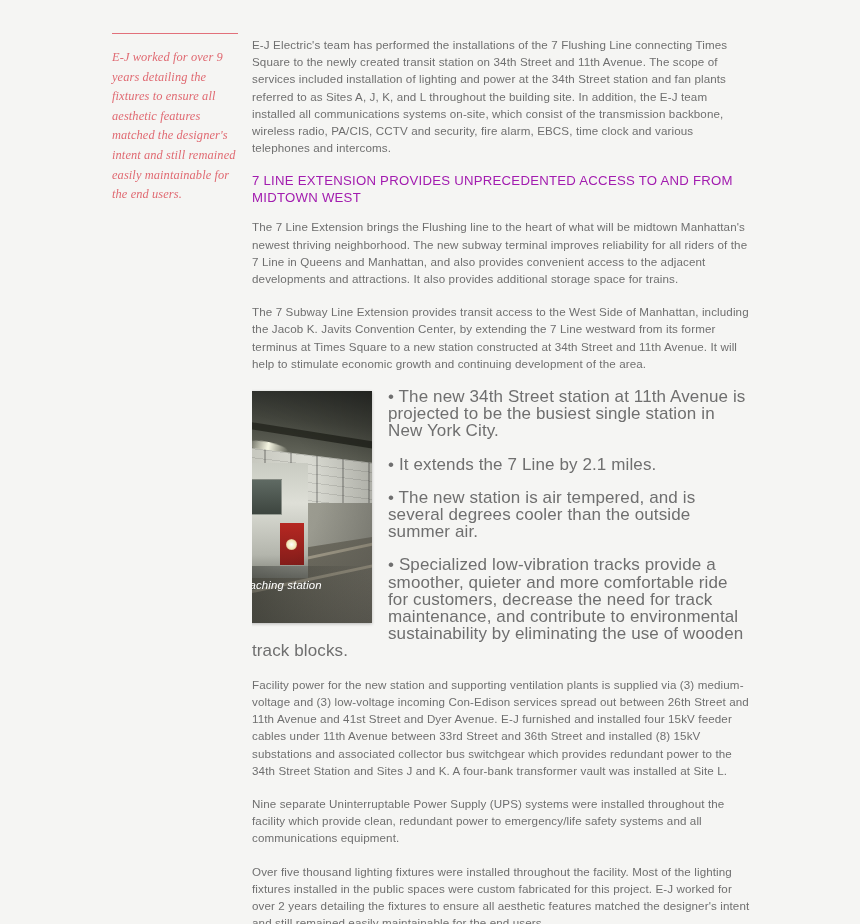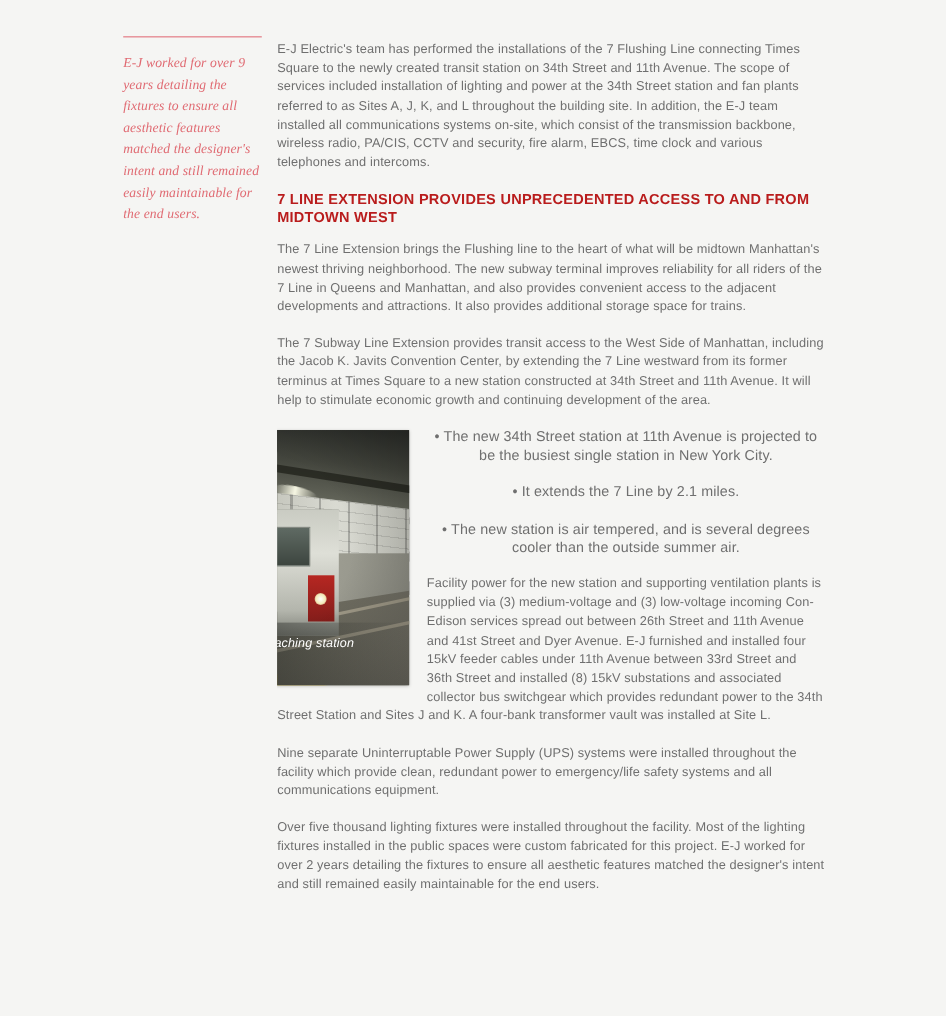--- a/index.html
+++ b/index.html
@@ -53,22 +53,22 @@
     margin: 0 0 16px 0;
     font-size: 11.6px;
     line-height: 17.2px;
     color: #6f6f6f;
     letter-spacing: 0.12px;
   }
   h2.section-heading {
     margin: 5px 0 12px 0;
     font-size: 13.2px;
     line-height: 17px;
-    font-weight: bold;
-    color: #b91c1c;
+    font-weight: normal;
+    color: #a21caf;
     letter-spacing: 0.25px;
   }
 
   
   .facts-block {
     position: relative;
     overflow: hidden;
   }
   .photo-figure {
     float: left;
@@ -179,25 +179,24 @@
     letter-spacing: 0.15px;
   }
 
   .facts-list {
     margin: 0;
     padding: 0;
     list-style: none;
   }
   .facts-list li {
     margin: 0 0 16px 0;
-    font-size: 13px;
+    font-size: 17px;
     line-height: 17.2px;
     color: #6f6f6f;
     letter-spacing: 0.12px;
-    text-align: center;
   }
 </style>
 </head>
 <body>
 
 <div class="page">
 
   <aside class="pullquote">
     <div class="pullquote-rule"></div>
     <div class="pullquote-text">E-J worked for over 9 years detailing the fixtures to ensure all aesthetic features matched the designer's intent and still remained easily maintainable for the end users.</div>
@@ -241,20 +240,21 @@
           <div class="ph-headlight" style="left:174px; top:148px;"></div>
           <div class="ph-vignette"></div>
         </div>
         <figcaption class="photo-caption">Northbound train approaching station platform</figcaption>
       </figure>
 
       <ul class="facts-list">
         <li>• The new 34th Street station at 11th Avenue is projected to be the busiest single station in New York City.</li>
         <li>• It extends the 7 Line by 2.1 miles.</li>
         <li>• The new station is air tempered, and is several degrees cooler than the outside summer air.</li>
+        <li>• Specialized low-vibration tracks provide a smoother, quieter and more comfortable ride for customers, decrease the need for track maintenance, and contribute to environmental sustainability by eliminating the use of wooden track blocks.</li>
       </ul>
 
       <p>Facility power for the new station and supporting ventilation plants is supplied via (3) medium-voltage and (3) low-voltage incoming Con-Edison services spread out between 26th Street and 11th Avenue and 41st Street and Dyer Avenue. E-J furnished and installed four 15kV feeder cables under 11th Avenue between 33rd Street and 36th Street and installed (8) 15kV substations and associated collector bus switchgear which provides redundant power to the 34th Street Station and Sites J and K. A four-bank transformer vault was installed at Site L.</p>
     </div>
 
     <p>Nine separate Uninterruptable Power Supply (UPS) systems were installed throughout the facility which provide clean, redundant power to emergency/life safety systems and all communications equipment.</p>
 
     <p>Over five thousand lighting fixtures were installed throughout the facility. Most of the lighting fixtures installed in the public spaces were custom fabricated for this project. E-J worked for over 2 years detailing the fixtures to ensure all aesthetic features matched the designer's intent and still remained easily maintainable for the end users.</p>
 
   </main>

